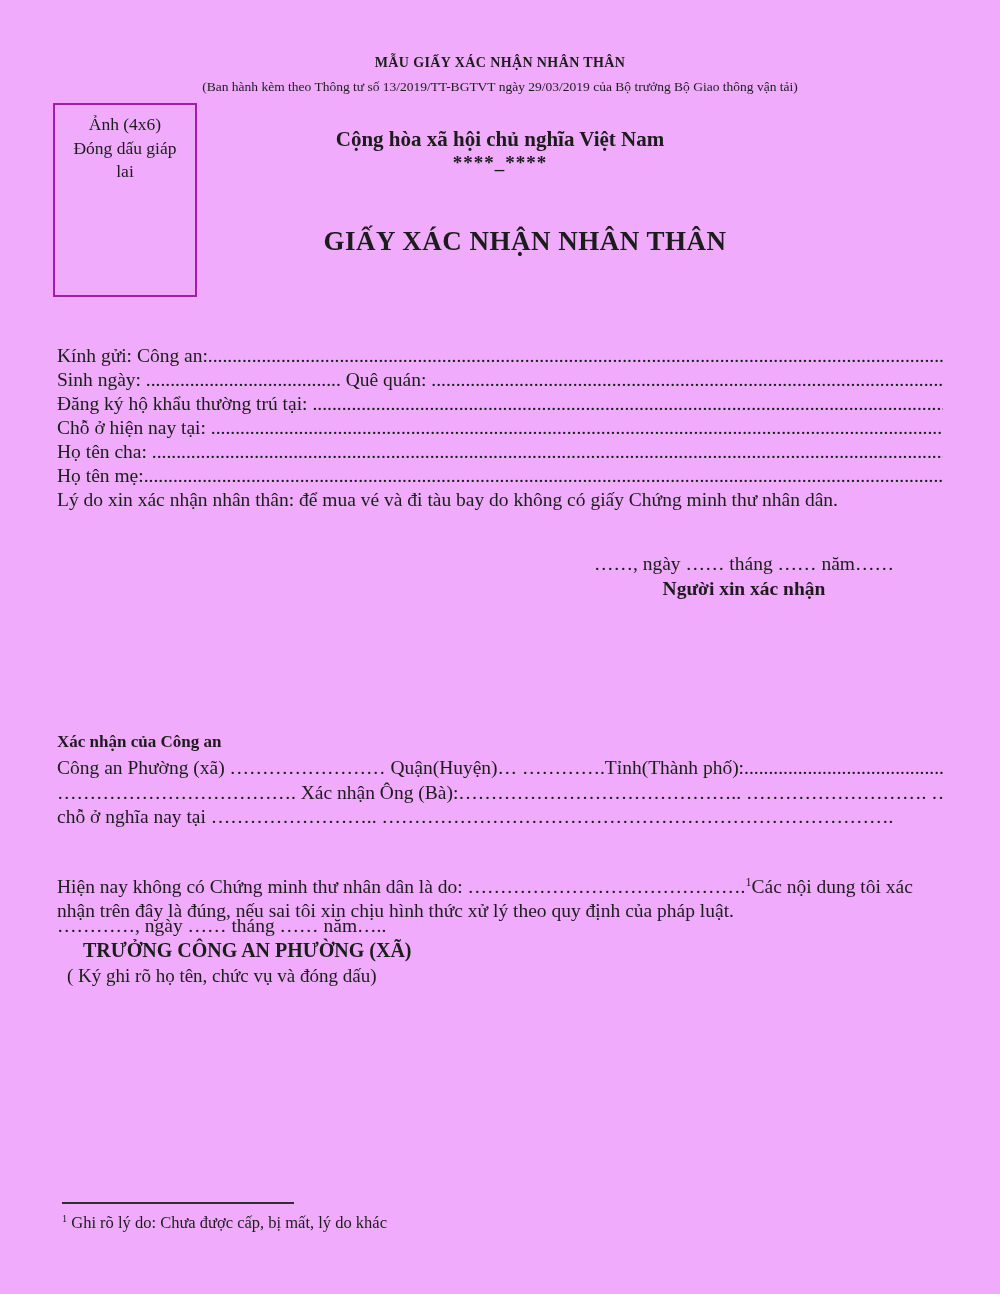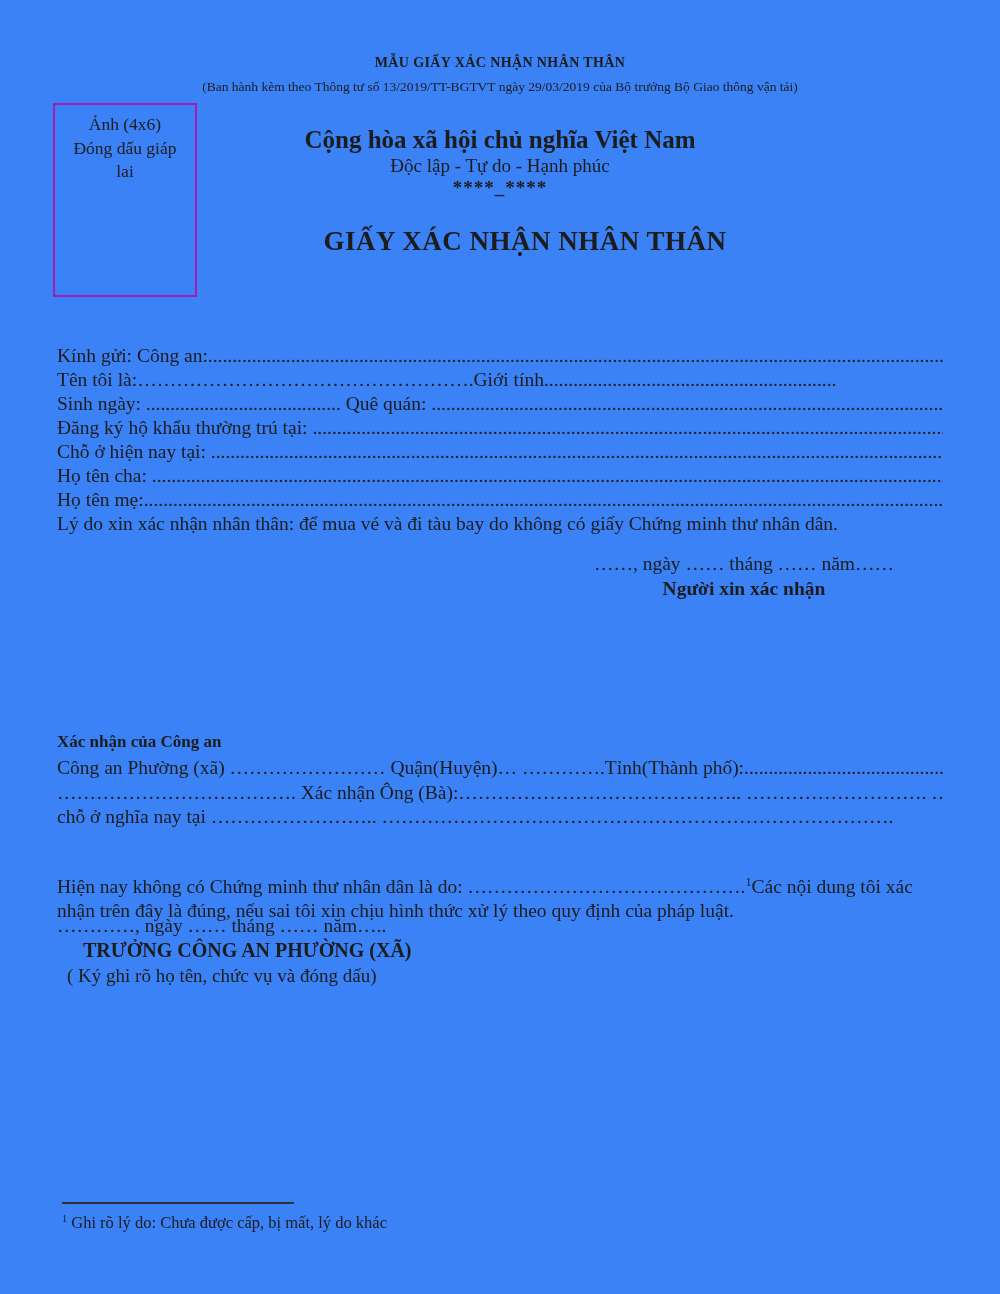--- a/index.html
+++ b/index.html
@@ -1,20 +1,20 @@
 <!DOCTYPE html>
 <html><head>
 <meta charset="utf-8">
 <style>
   html,body{margin:0;padding:0;background:#e8e8e8;}
   .page{
     position:relative;
     width:1000px;height:1294px;
     margin:0 auto;
-    background:#3b82f6;
+    background:#f0abfc;
     font-family:"Liberation Serif", serif;
     color:#1c1c1c;
     overflow:hidden;
   }
   .top-title{
     position:absolute;top:55px;left:0;width:100%;
     text-align:center;font-weight:bold;font-size:14px;letter-spacing:0.4px;
   }
   .issuance{
     position:absolute;top:79px;left:0;width:100%;
@@ -22,21 +22,21 @@
   }
   .photo-box{
     position:absolute;left:53px;top:103px;width:140px;height:182px;
     border:2px solid #a21caf;
     text-align:center;font-size:17.5px;line-height:1.35;
     padding-top:8px;
   }
   .nat-header{
     position:absolute;top:126px;left:0;width:100%;text-align:center;
   }
-  .country{font-size:25px;font-weight:bold;line-height:27px;}
+  .country{font-size:21px;font-weight:bold;line-height:27px;}
   .motto{font-size:19px;line-height:25px;}
   .separator{font-size:19px;font-weight:bold;letter-spacing:1px;line-height:20px;}
   .main-title{
     position:absolute;top:226px;left:0;width:100%;
     text-align:center;font-size:27px;font-weight:bold;letter-spacing:0.5px;margin-left:25px;
   }
   .body-block{
     position:absolute;left:57px;top:344px;width:886px;
     font-size:19.5px;line-height:24px;
   }
@@ -76,29 +76,27 @@
   <div class="issuance">(Ban hành kèm theo Thông tư số 13/2019/TT-BGTVT ngày 29/03/2019 của Bộ trưởng Bộ Giao thông vận tải)</div>
 
   <div class="photo-box">
     <div>Ảnh (4x6)</div>
     <div>Đóng dấu giáp</div>
     <div>lai</div>
   </div>
 
   <div class="nat-header">
     <div class="country">Cộng hòa xã hội chủ nghĩa Việt Nam</div>
-    <div class="motto">Độc lập - Tự do - Hạnh phúc</div>
     <div class="separator">****_****</div>
   </div>
 
   <div class="main-title">GIẤY XÁC NHẬN NHÂN THÂN</div>
 
   <div class="body-block">
     <div class="line">Kính gửi: Công an:................................................................................................................................................................</div>
-    <div class="line">Tên tôi là:…………………………………………….Giới tính............................................................</div>
     <div class="line">Sinh ngày: ........................................ Quê quán: ...................................................................................................................</div>
     <div class="line">Đăng ký hộ khẩu thường trú tại: ............................................................................................................................................</div>
     <div class="line">Chỗ ở hiện nay tại: ................................................................................................................................................................</div>
     <div class="line">Họ tên cha: ..........................................................................................................................................................................</div>
     <div class="line">Họ tên mẹ:............................................................................................................................................................................</div>
     <div class="line">Lý do xin xác nhận nhân thân: để mua vé và đi tàu bay do không có giấy Chứng minh thư nhân dân.</div>
   </div>
 
   <div class="applicant-sign">
     <div>……, ngày …… tháng …… năm……</div>

